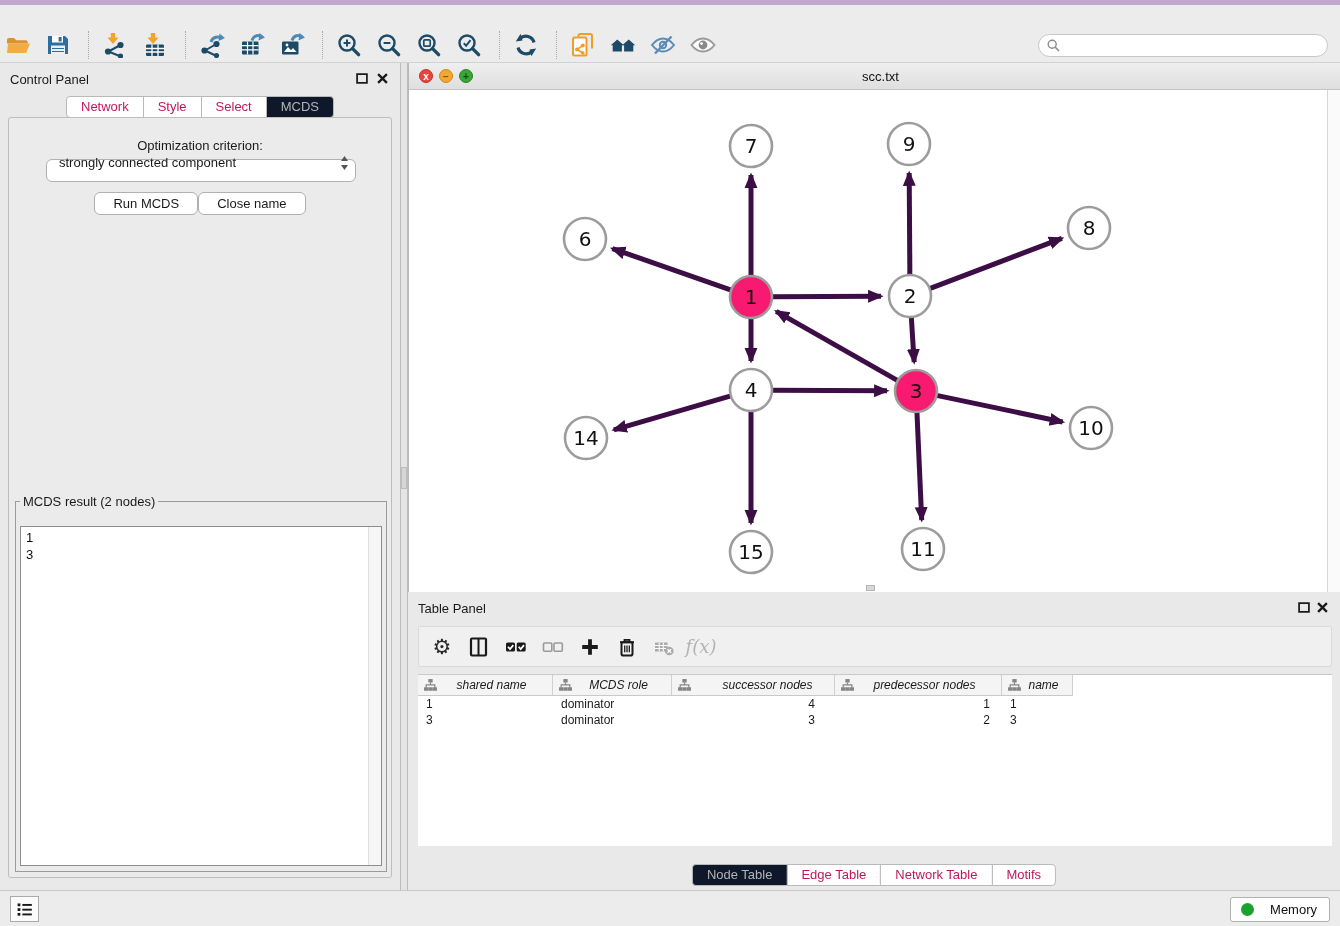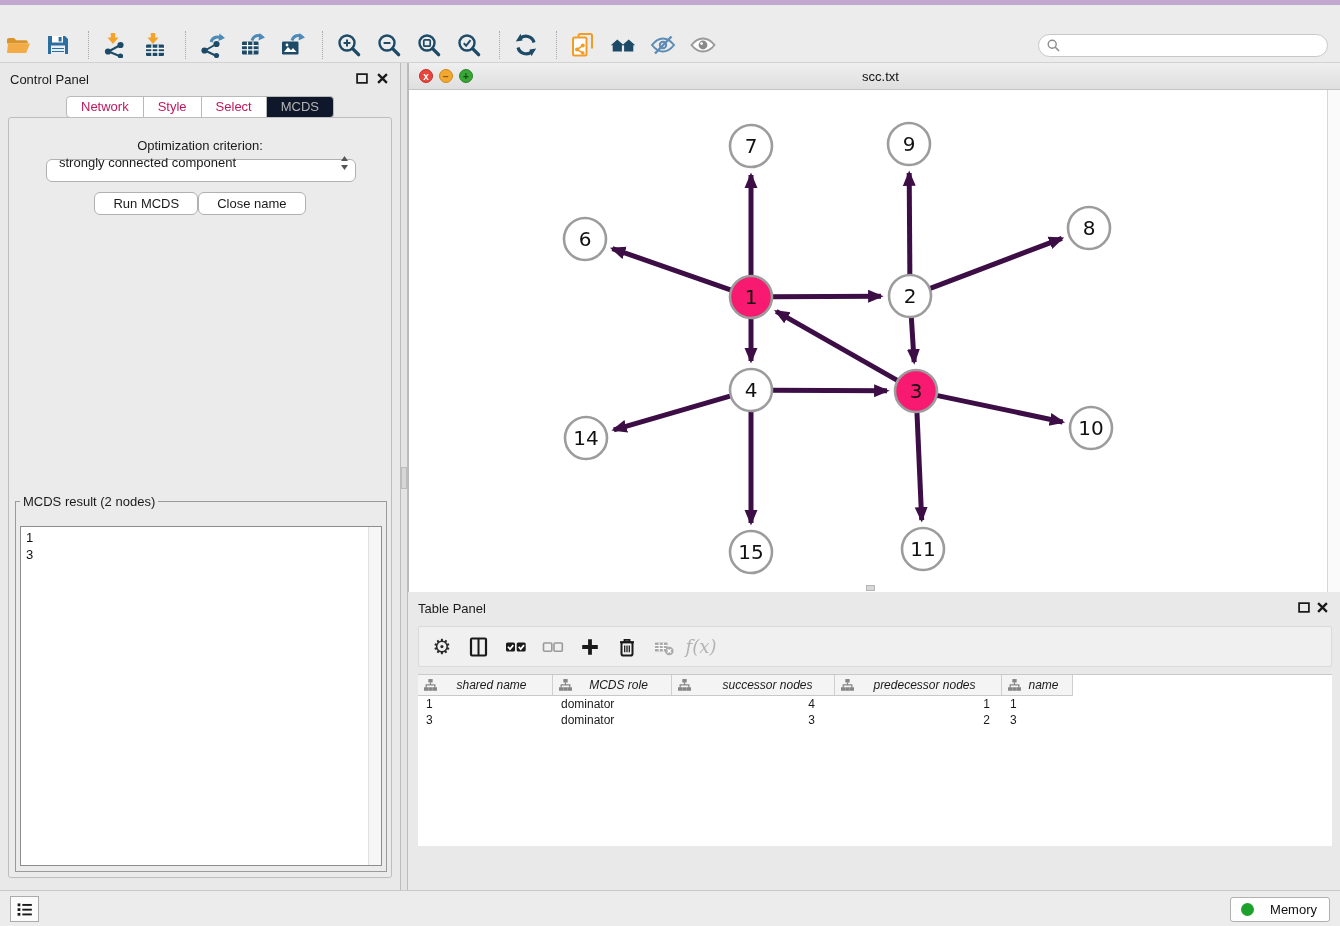--- a/index.html
+++ b/index.html
@@ -500,20 +500,26 @@
           </div>
           <div class="tp-row">
             <div class="tp-cell al" style="width: 135px;">3</div>
             <div class="tp-cell al" style="width: 119px;">dominator</div>
             <div class="tp-cell ar2" style="width: 163px;">3</div>
             <div class="tp-cell ar3" style="width: 167px;">2</div>
             <div class="tp-cell al" style="width: 71px;">3</div>
           </div>
         </div>
     </div>
+    <div class="tabs-row tp-tabs">
+        <div class="tab selected">Node Table</div>
+        <div class="tab">Edge Table</div>
+        <div class="tab">Network Table</div>
+        <div class="tab">Motifs</div>
+      </div>
   </div>
 
   <div class="statusbar">
     <div class="sb-list">
       <svg width="19" height="19" viewBox="0 0 22 22" fill="#1a1a1a">
           <rect x="3" y="4" width="3.2" height="3.2"></rect>
           <rect x="8.5" y="4.6" width="11" height="2.2"></rect>
           <rect x="3" y="9.5" width="3.2" height="3.2"></rect>
           <rect x="8.5" y="10.1" width="11" height="2.2"></rect>
           <rect x="3" y="15" width="3.2" height="3.2"></rect>

